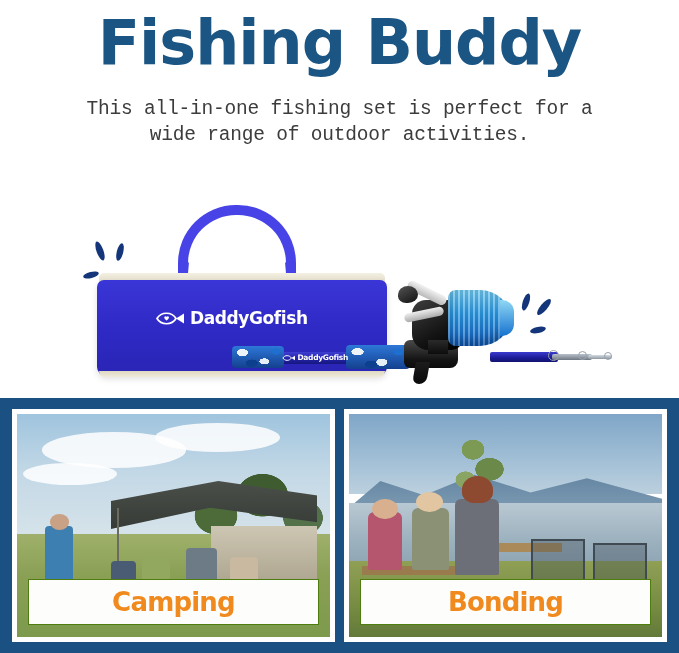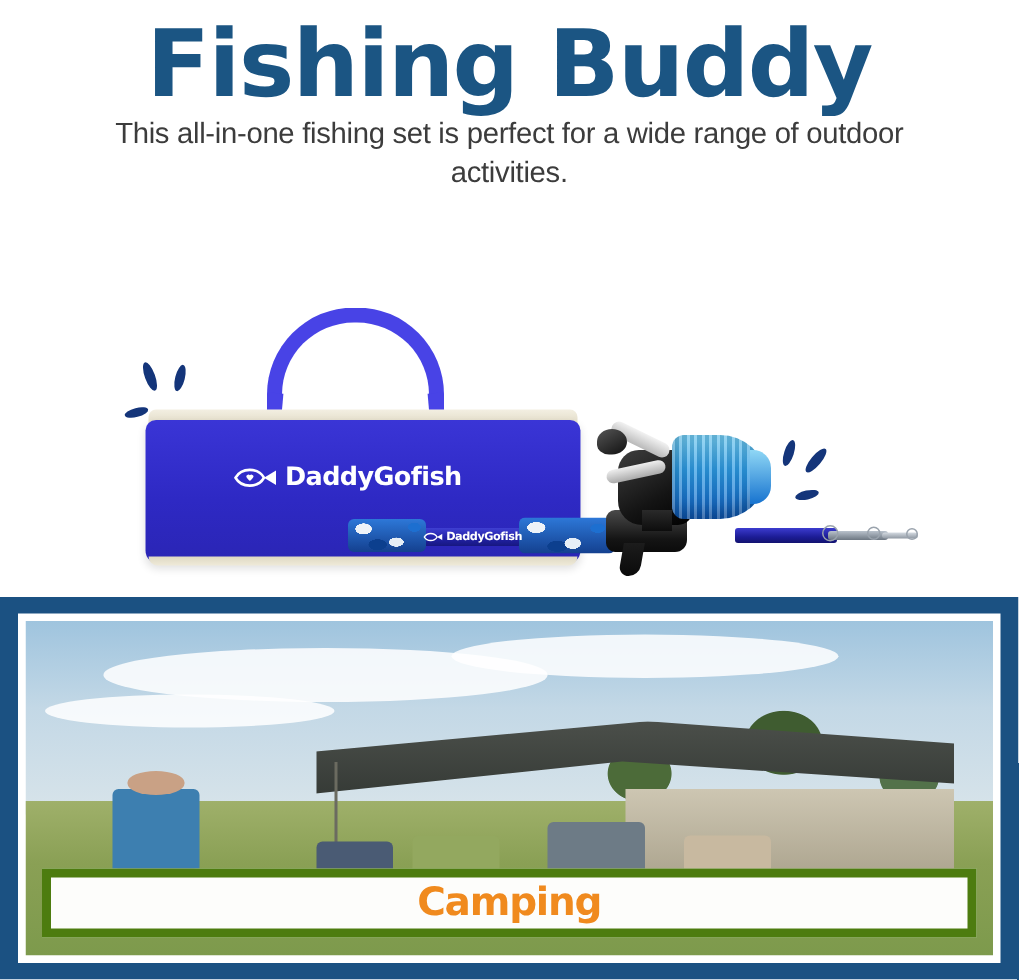--- a/index.html
+++ b/index.html
@@ -48,24 +48,24 @@
     top: -2px;
     width: 52px;
     height: 60px;
     pointer-events: none;
   }
 
   .subtitle {
     position: absolute;
     left: 50%;
     transform: translateX(-50%);
-    top: 76px;
+    top: 96px;
     width: 540px;
     text-align: center;
-    font-family: Liberation Sans, sans-serif;
+    font-family: Liberation Mono, monospace;
     font-size: 19.5px;
     line-height: 26px;
     color: #3c3c3c;
     letter-spacing: -0.2px;
   }
 
   
   .product {
     position: absolute;
     left: 0; top: 170px;
@@ -320,21 +320,21 @@
     right: 5px; bottom: 5px;
     overflow: hidden;
   }
   .card-label-band {
     position: absolute;
     left: 16px;
     right: 16px;
     bottom: 17px;
     height: 46px;
     background: #fdfdfb;
-    border: 6px solid #4d7c0f;
+    border: 1px solid #4d7c0f;
     box-sizing: border-box;
     display: flex;
     align-items: center;
     justify-content: center;
   }
   .card-label {
     font-family: "DejaVu Sans", sans-serif;
     font-weight: bold;
     font-size: 26px;
     color: #f08a1e;
@@ -562,14 +562,38 @@
         <div class="cmp-person" style="left:54%; top:60%; width:10%; height:22%; background:#6d7b86;"></div>
         <div class="cmp-person" style="left:68%; top:64%; width:9%; height:18%; background:#c8b9a0;"></div>
       </div>
     </div>
     <div class="card-label-band">
       <span class="card-label">Camping</span>
     </div>
   </div>
 
 
+  <div class="card">
+    <div class="card-photo">
+      <div class="scene">
+        <div class="bnd-sky"></div>
+        <div class="bnd-mtn"></div>
+        <div class="bnd-lake"></div>
+        <div class="bnd-grass"></div>
+        <div class="bnd-tree"></div>
+        <div class="bnd-bench"></div>
+        <div class="bnd-table"></div>
+        <div class="bnd-person" style="left:6%; top:44%; width:11%; height:26%; background:#b5566e;"></div>
+        <div class="bnd-person" style="left:7.5%; top:38%; width:8%; height:9%; background:#d8b08f; border-radius:50%;"></div>
+        <div class="bnd-person" style="left:20%; top:42%; width:12%; height:28%; background:#8b9175;"></div>
+        <div class="bnd-person" style="left:21.5%; top:35%; width:8.5%; height:9%; background:#e2c6a2; border-radius:50%;"></div>
+        <div class="bnd-person" style="left:34%; top:38%; width:14%; height:34%; background:#6c6f78;"></div>
+        <div class="bnd-person" style="left:36%; top:28%; width:10%; height:12%; background:#8e4a30; border-radius:50% 50% 40% 40%;"></div>
+        <div class="bnd-chair" style="left:58%; top:56%; width:16%; height:20%;"></div>
+        <div class="bnd-chair" style="left:78%; top:58%; width:16%; height:19%;"></div>
+      </div>
+    </div>
+    <div class="card-label-band">
+      <span class="card-label">Bonding</span>
+    </div>
+  </div>
 
 </div>
 
 </body></html>

